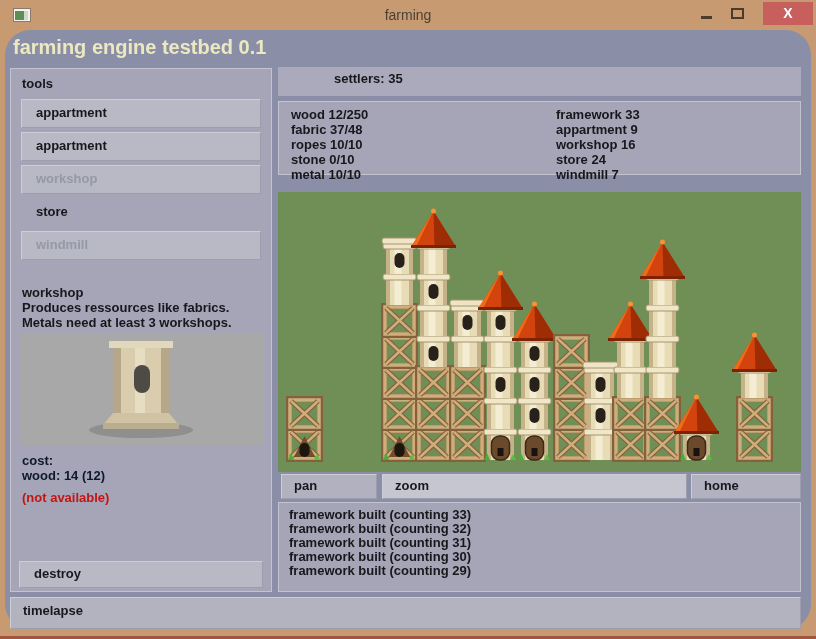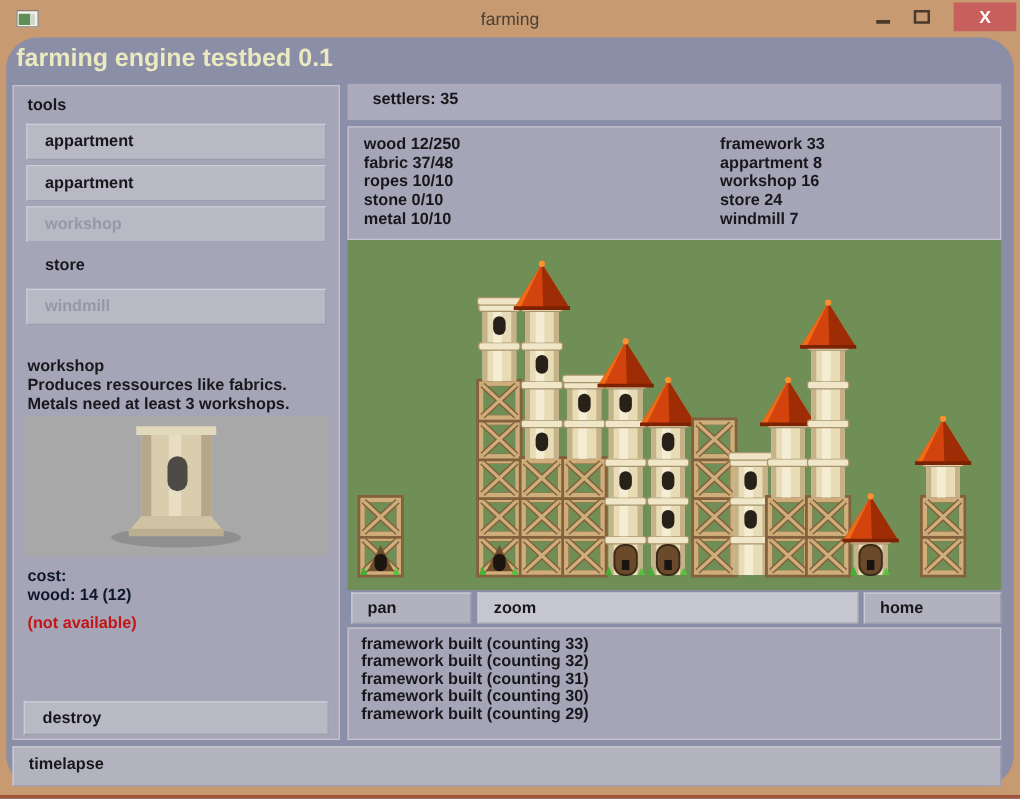--- a/index.html
+++ b/index.html
@@ -34,24 +34,24 @@
   .desc-line{font-size:13px;font-weight:bold;color:#17171c;line-height:15px;}
   .preview{position:absolute;left:8px;top:264px;width:244px;height:112px;background:#a8a8a8;}
   .cost{position:absolute;left:11px;top:384px;}
   .cost-line{font-size:13px;font-weight:bold;color:#0f172a;line-height:15px;}
   .avail{position:absolute;left:11px;top:421px;font-size:13px;font-weight:bold;color:#c41414;}
   .btn{background:#b9b9c5;border:1px solid #cdcdd8;border-bottom-color:#9d9dad;border-right-color:#9d9dad;
        font-size:13px;font-weight:bold;color:#17171c;}
   .destroy{position:absolute;left:8px;top:492px;width:244px;height:27px;padding:4px 0 0 14px;}
   
   .settlers{position:absolute;left:273px;top:37px;width:523px;height:29px;background:#aaaabc;}
-  .settlers span{display:block;padding:4px 0 0 20px;font-size:13px;font-weight:bold;color:#17171c;}
-  .resources{position:absolute;left:273px;top:71px;width:523px;height:91px;padding-left:32px;}
+  .settlers span{display:block;padding:4px 0 0 20px;font-size:13px;font-weight:bold;color:#17171c;margin-left:36px;}
+  .resources{position:absolute;left:273px;top:71px;width:523px;height:74px;padding-left:32px;}
   .res-col{position:absolute;left:12px;top:5px;}
-  .res-col.col2{left:277px;margin-left:20px;}
+  .res-col.col2{left:277px;}
   .res-line{font-size:13px;font-weight:bold;color:#17171c;line-height:15px;}
   .canvas{position:absolute;left:273px;top:162px;width:523px;height:280px;background:#6f8f56;}
   .canvas svg{display:block;}
   .ctl{position:absolute;top:444px;height:25px;padding:3px 0 0 12px;background:#b1b1bf;}
   .ctl-pan{left:276px;width:96px;}
   .ctl-zoom{left:377px;width:305px;background:#c6c6d0;}
   .ctl-home{left:686px;width:110px;}
   .log{position:absolute;left:273px;top:472px;width:523px;height:90px;padding:5px 0 0 10px;}
   .log-line{font-size:13px;font-weight:bold;color:#17171c;line-height:14px;}
   .timelapse{position:absolute;left:5px;top:567px;width:791px;height:32px;padding:5px 0 0 12px;background:#b3b3bf;}
@@ -120,21 +120,21 @@
     <div class="resources panel">
       <div class="res-col">
           <div class="res-line">wood 12/250</div>
           <div class="res-line">fabric 37/48</div>
           <div class="res-line">ropes 10/10</div>
           <div class="res-line">stone 0/10</div>
           <div class="res-line">metal 10/10</div>
         </div>
       <div class="res-col col2">
           <div class="res-line">framework 33</div>
-          <div class="res-line">appartment 8</div>
+          <div class="res-line">appartment 9</div>
           <div class="res-line">workshop 16</div>
           <div class="res-line">store 24</div>
           <div class="res-line">windmill 7</div>
         </div>
     </div>
 
     <div class="canvas" style="background: rgb(111, 143, 86);">
       <svg id="scene" width="523" height="280" viewBox="0 0 523 280">
           <rect x="11" y="238" width="31" height="29" fill="none" stroke="#83613c" stroke-width="6"></rect>
           <rect x="12" y="239" width="29" height="27" fill="none" stroke="#cfae7c" stroke-width="3.5"></rect>

